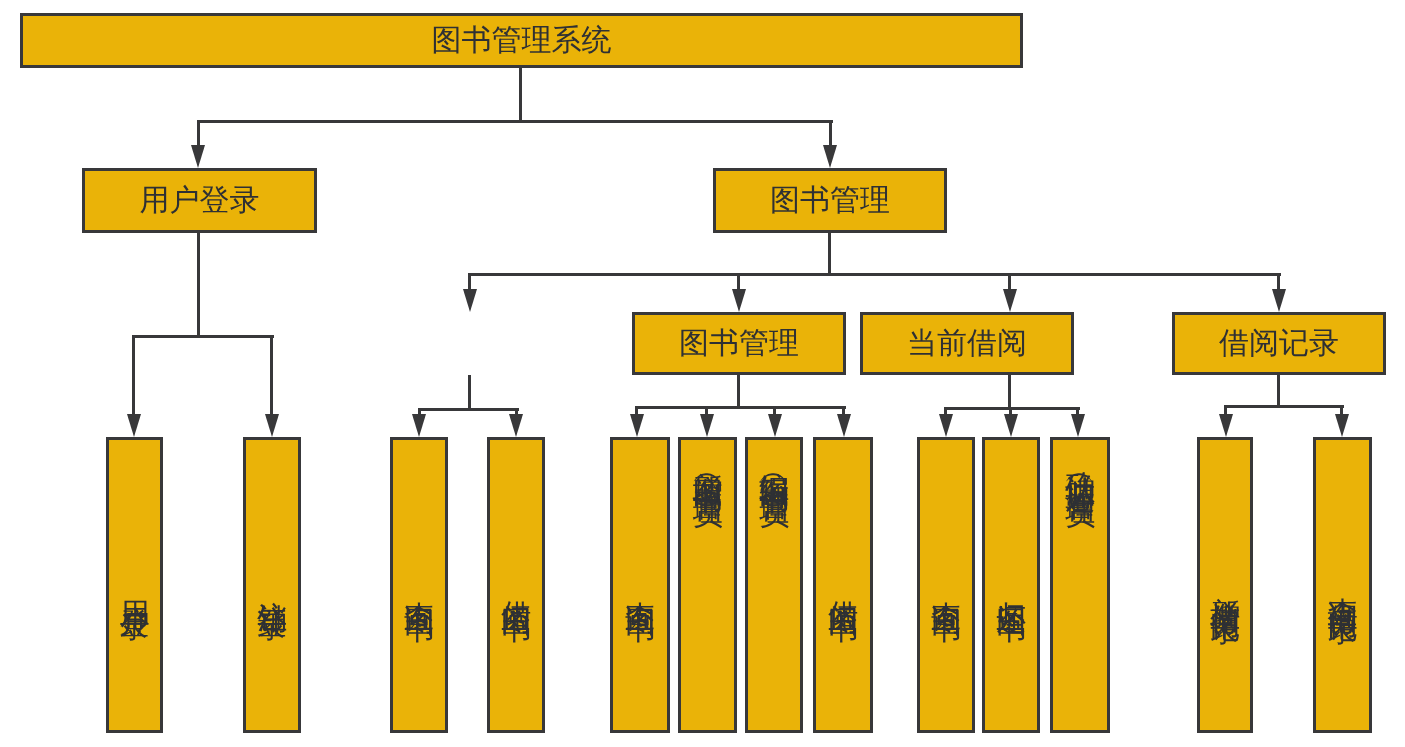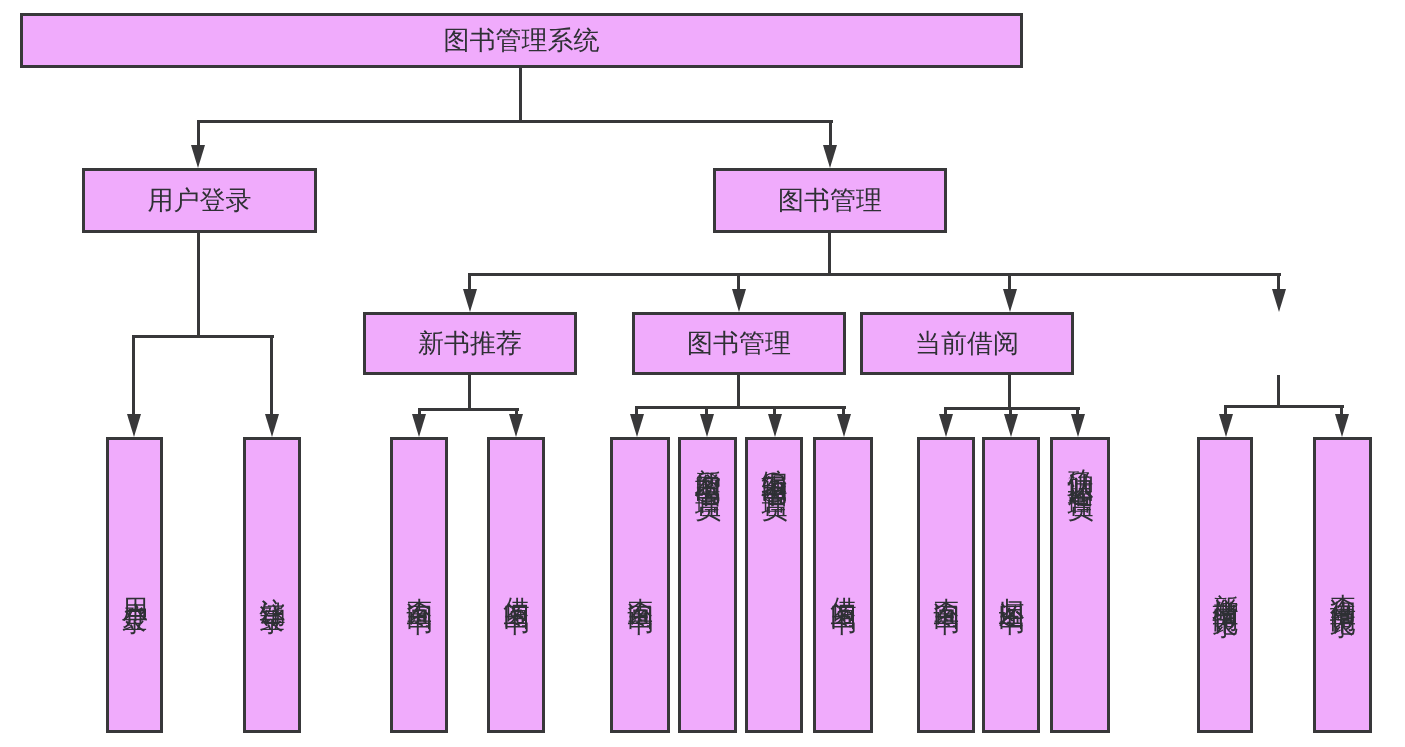--- a/index.html
+++ b/index.html
@@ -1,24 +1,24 @@
 <!DOCTYPE html>
 <html><head>
 <meta charset="utf-8">
 <style>
   html,body{margin:0;padding:0;background:#ffffff;}
   .canvas{
     position:relative;width:1405px;height:747px;background:#ffffff;
     font-family:"Liberation Sans","DejaVu Sans",sans-serif;overflow:hidden;
   }
   .node{
-    position:absolute;box-sizing:border-box;background:#f0abfc;
+    position:absolute;box-sizing:border-box;background:#eab308;
     border:3px solid #38383a;color:#2e3034;
     display:flex;align-items:center;justify-content:center;
-    font-size:26px;line-height:1.15;white-space:nowrap;text-align:right;
+    font-size:30px;line-height:1.15;white-space:nowrap;text-align:right;
   }
   .v{
     writing-mode:vertical-rl;text-orientation:mixed;letter-spacing:4px;
   }
   .v.fill{justify-content:flex-start;padding-top:8px;}
   .hl{position:absolute;height:3px;background:#38383a;}
   .vl{position:absolute;width:3px;background:#38383a;}
   .ar{
     position:absolute;width:0;height:0;
     border-left:7px solid transparent;border-right:7px solid transparent;
@@ -57,23 +57,23 @@
   <div class="hl" style="left:468px;top:273px;width:813px"></div>
   <div class="vl" style="left:468px;top:273px;height:18px"></div>
   <div class="ar" style="left:463px;top:289px"></div>
   <div class="vl" style="left:737px;top:273px;height:18px"></div>
   <div class="ar" style="left:732px;top:289px"></div>
   <div class="vl" style="left:1008px;top:273px;height:18px"></div>
   <div class="ar" style="left:1003px;top:289px"></div>
   <div class="vl" style="left:1277px;top:273px;height:18px"></div>
   <div class="ar" style="left:1272px;top:289px"></div>
 
-  <div class="node" style="left:363px;top:312px;width:214px;height:63px">新书推荐</div>
   <div class="node" style="left:632px;top:312px;width:214px;height:63px">图书管理</div>
   <div class="node" style="left:860px;top:312px;width:214px;height:63px">当前借阅</div>
+  <div class="node" style="left:1172px;top:312px;width:214px;height:63px">借阅记录</div>
 
   <div class="vl" style="left:468px;top:375px;height:36px"></div>
   <div class="hl" style="left:418px;top:408px;width:101px"></div>
   <div class="vl" style="left:418px;top:408px;height:8px"></div>
   <div class="ar" style="left:412px;top:414px"></div>
   <div class="vl" style="left:515px;top:408px;height:8px"></div>
   <div class="ar" style="left:509px;top:414px"></div>
 
   <div class="vl" style="left:737px;top:375px;height:34px"></div>
   <div class="hl" style="left:636px;top:406px;width:210px"></div>

